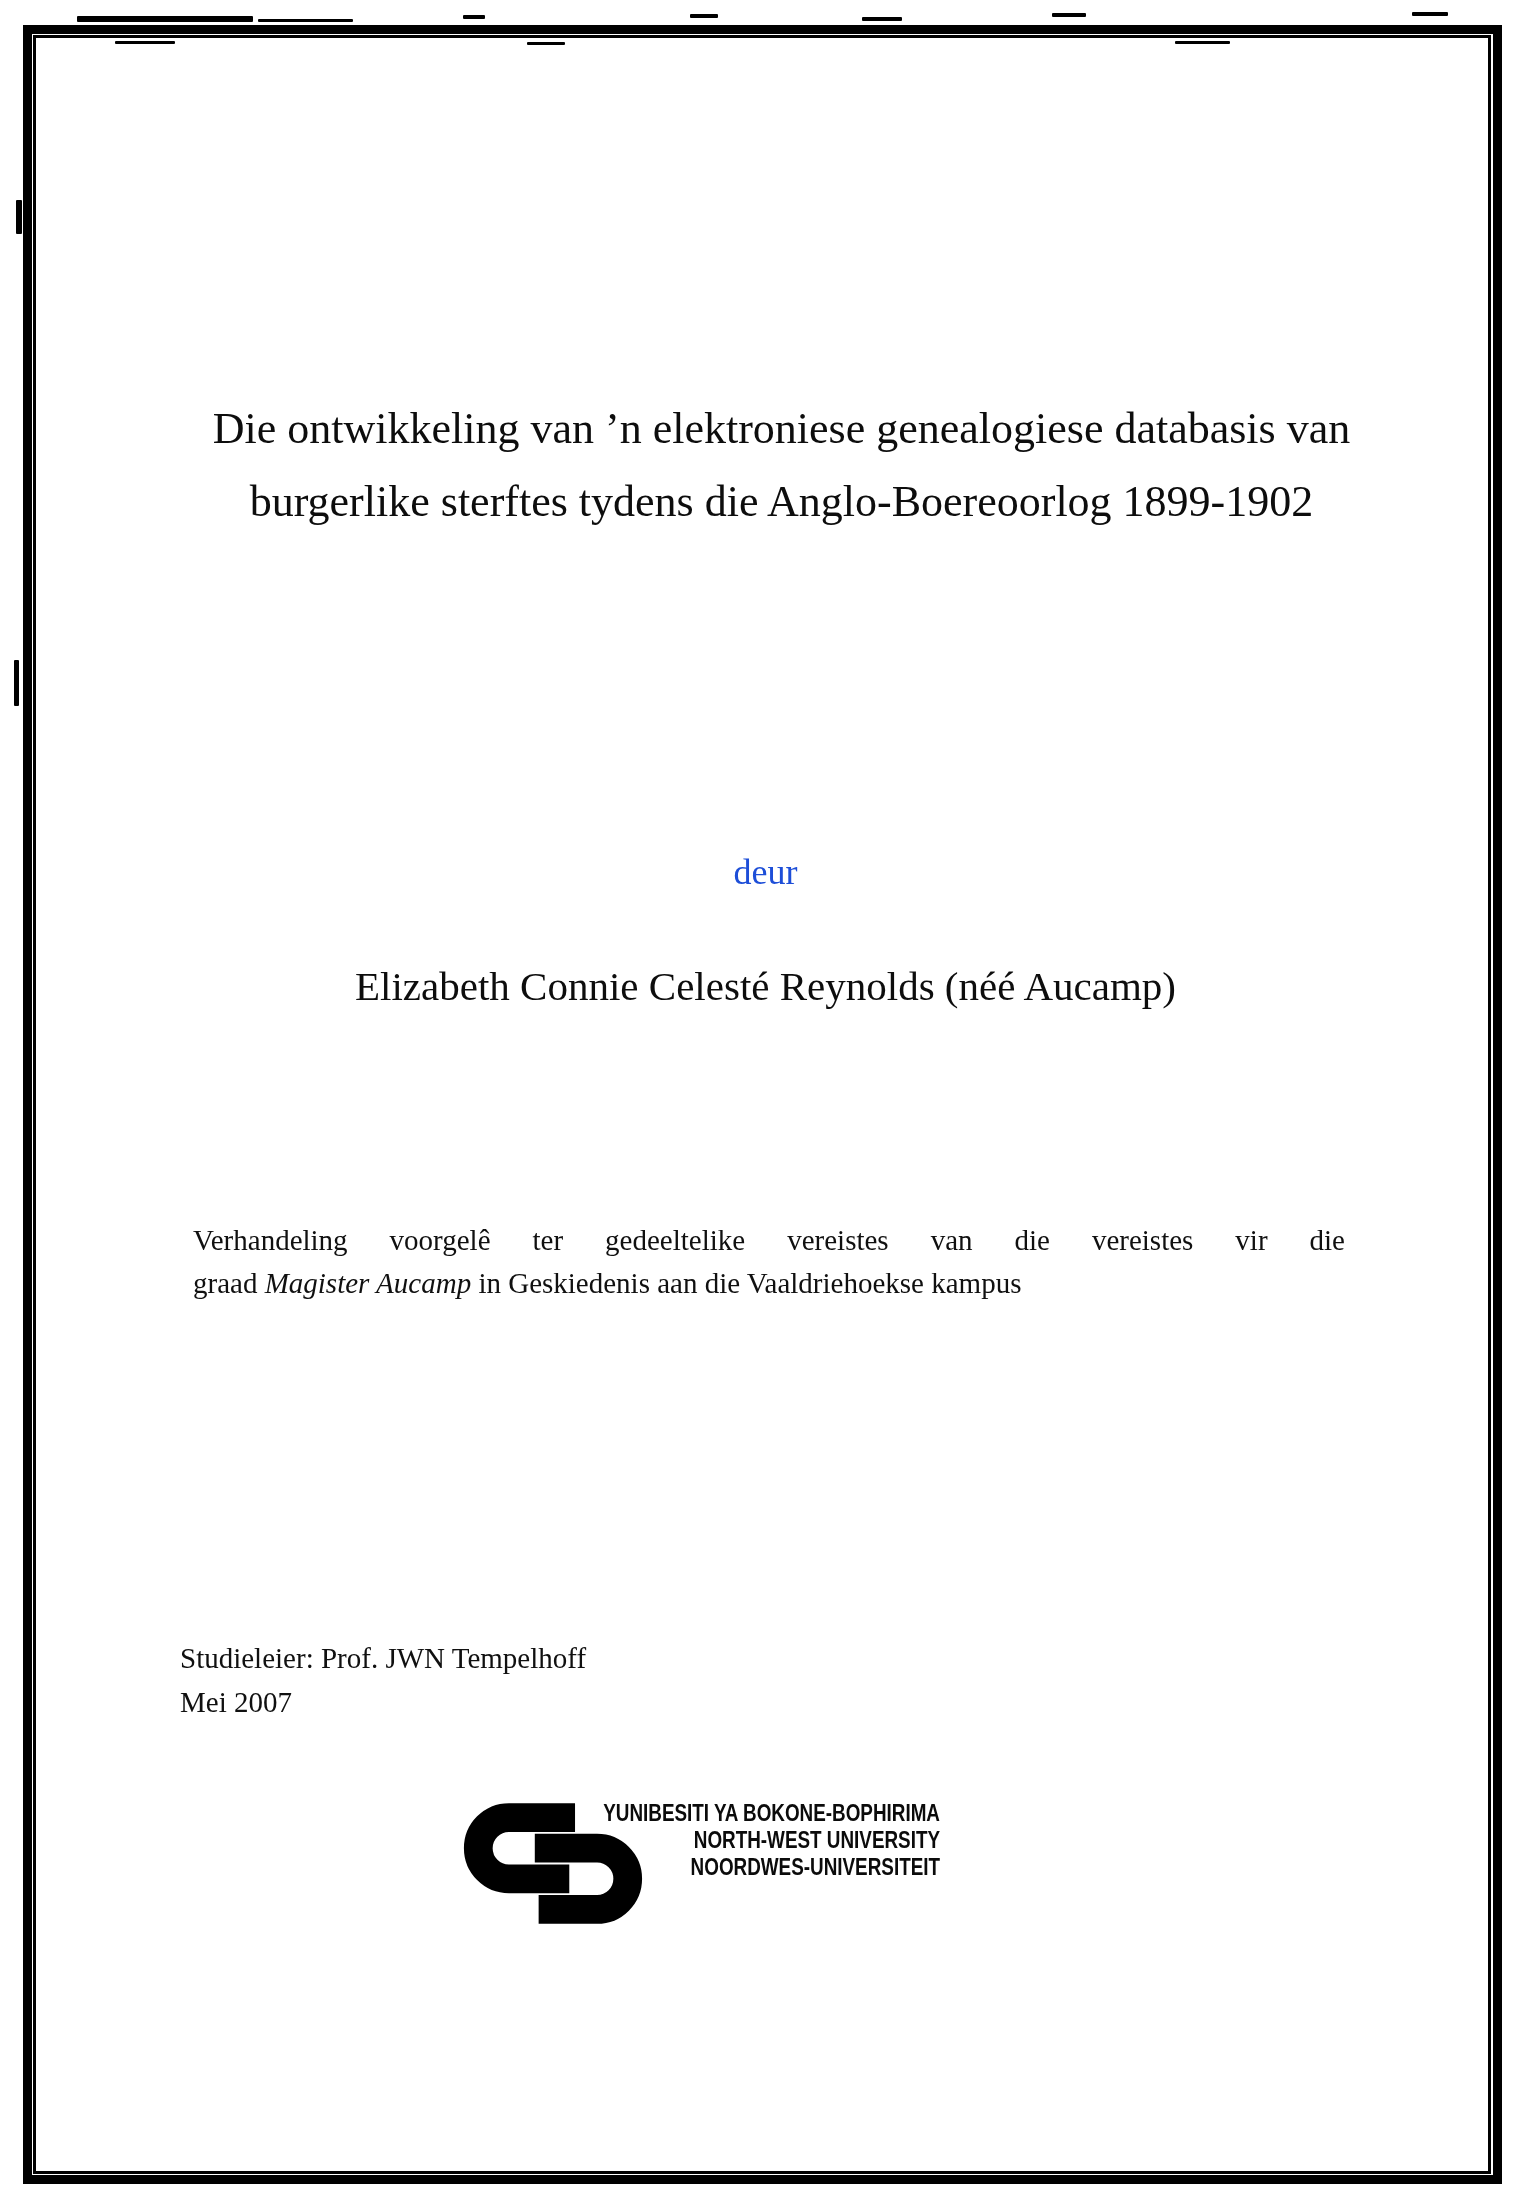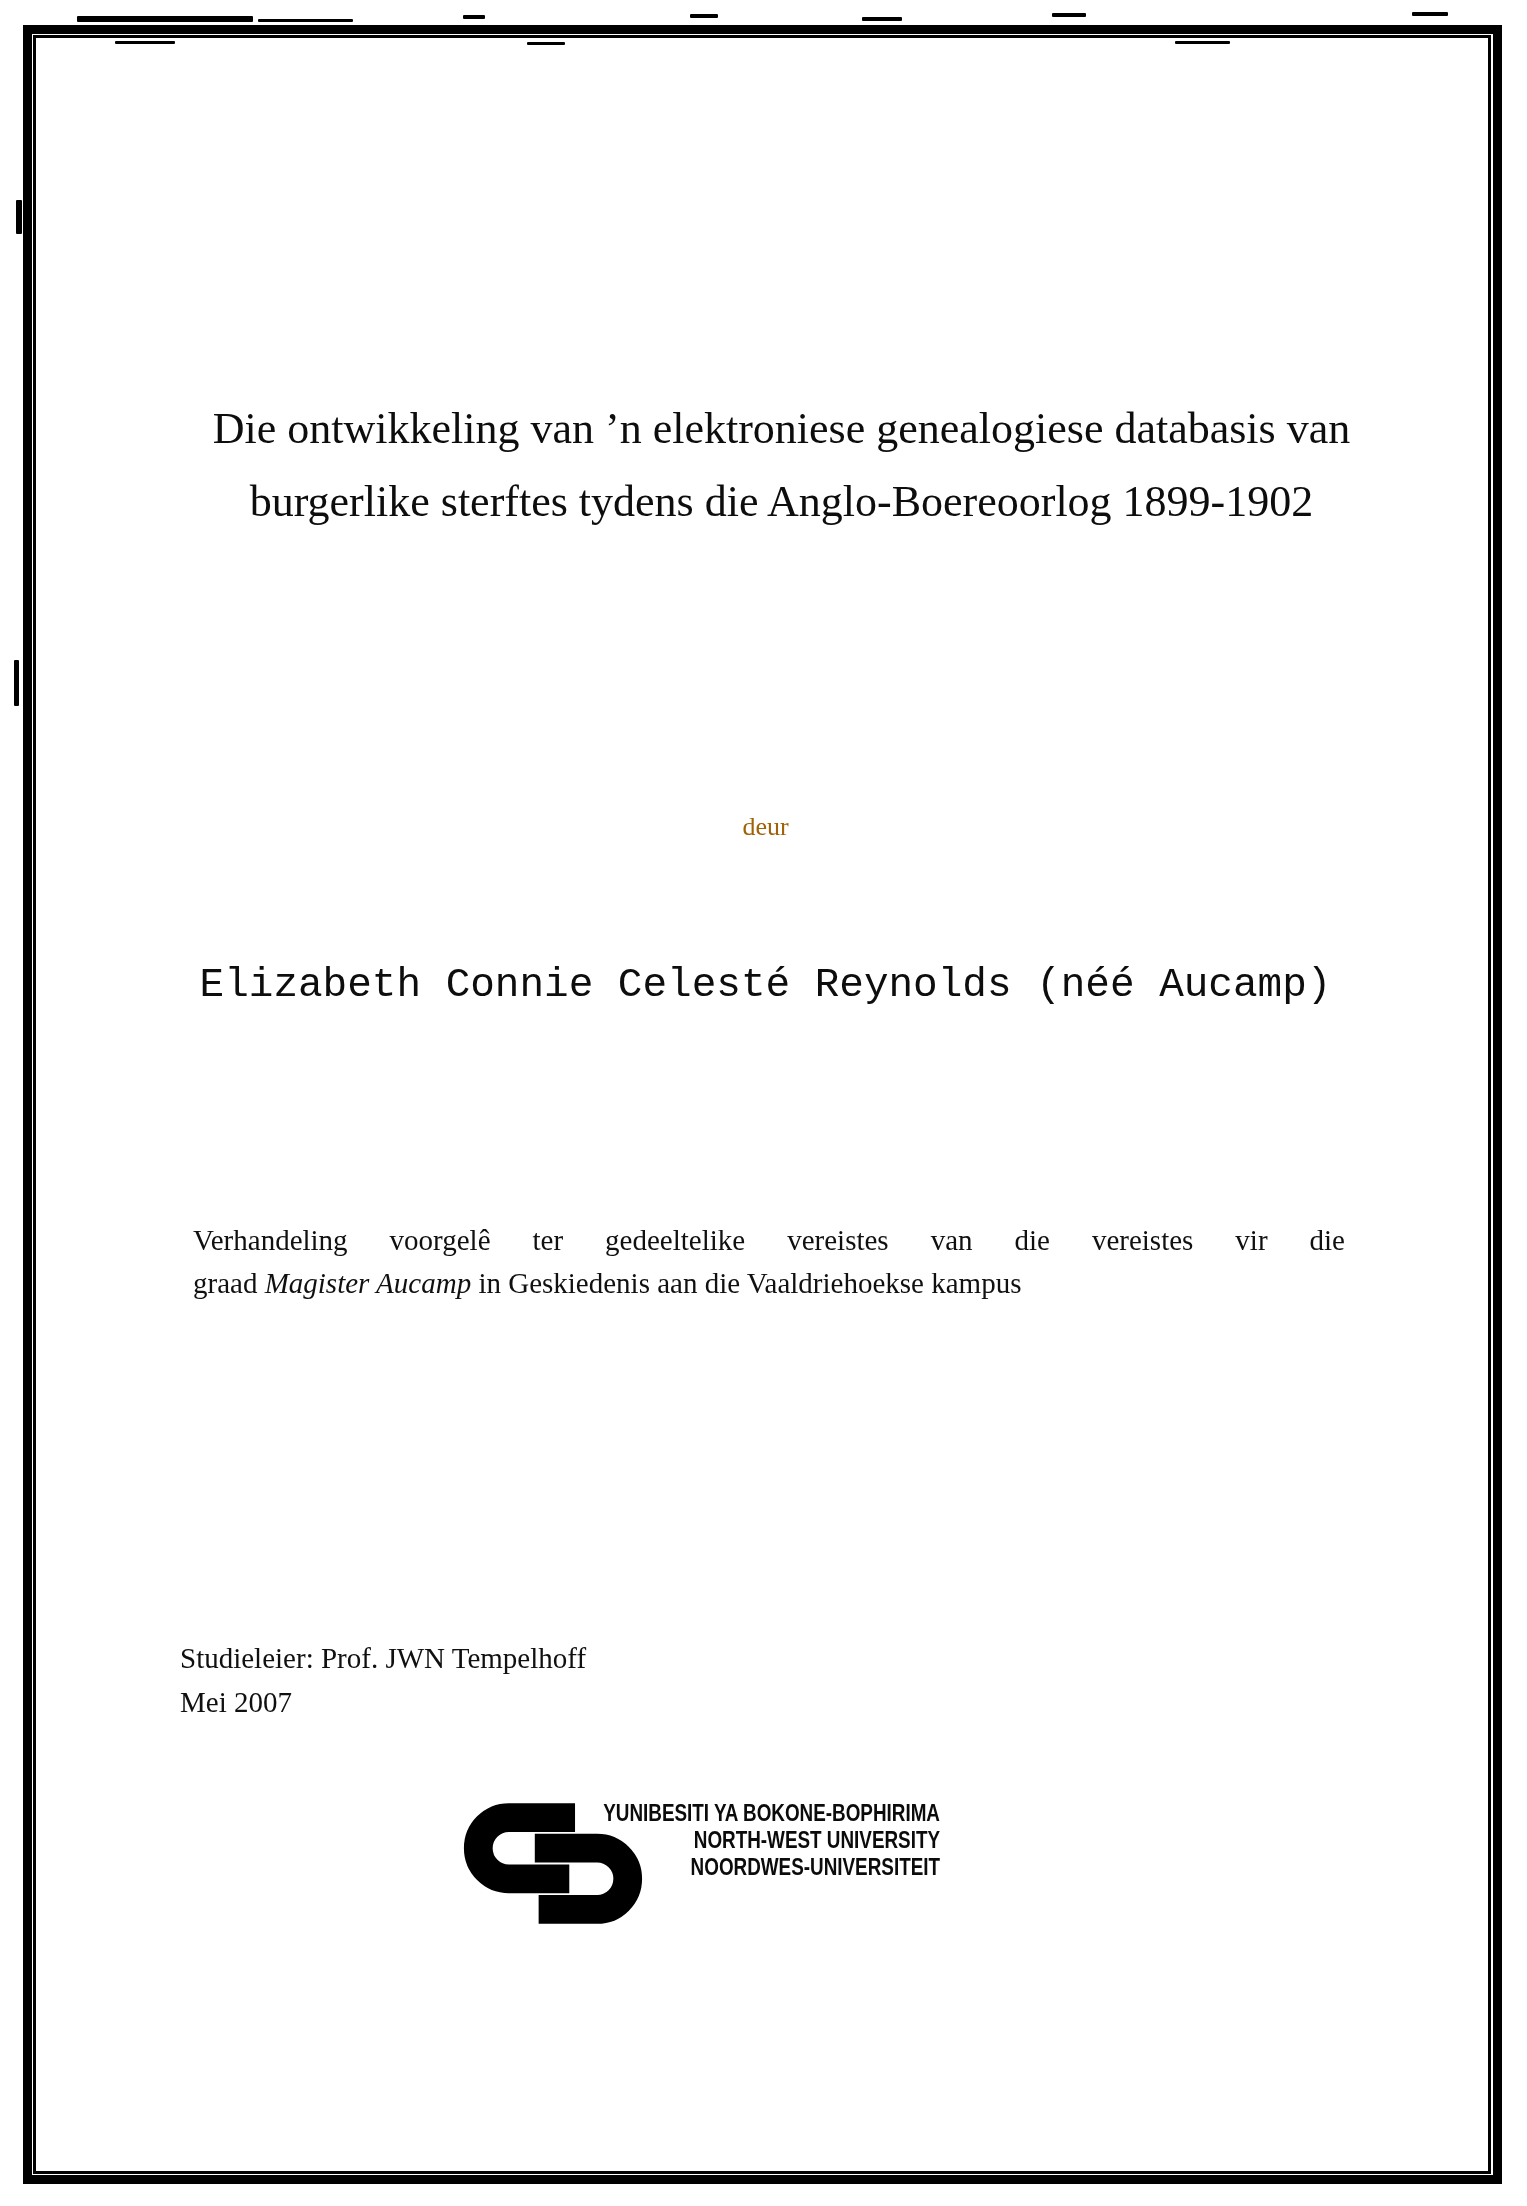--- a/index.html
+++ b/index.html
@@ -20,26 +20,26 @@
     border:3px solid #000;box-sizing:border-box;
   }
   .artifact{position:absolute;background:#000;border-radius:1px;}
 
   .title{
     position:absolute;left:204px;top:392px;width:1155px;
     font-size:44px;line-height:73px;text-align:center;
     color:#0d0d0d;
   }
   .byline{
-    position:absolute;left:188px;top:812px;width:1155px;
-    font-size:26px;text-align:center;color:#a16207;
+    position:absolute;left:188px;top:851px;width:1155px;
+    font-size:36px;text-align:center;color:#1d4ed8;
   }
   .author{
     position:absolute;left:188px;top:962px;width:1155px;
-    font-size:41px;text-align:center;color:#0d0d0d;font-family:Liberation Mono, monospace;
+    font-size:41px;text-align:center;color:#0d0d0d;
   }
   .declaration{
     position:absolute;left:193px;top:1219px;width:1152px;
     font-size:29px;line-height:43px;color:#101010;
   }
   .decl-line-justify{text-align:justify;text-align-last:justify;}
   .decl-italic{font-style:italic;}
   .supervisor-block{
     position:absolute;left:180px;top:1636px;width:900px;
     font-size:29px;line-height:44px;color:#101010;

